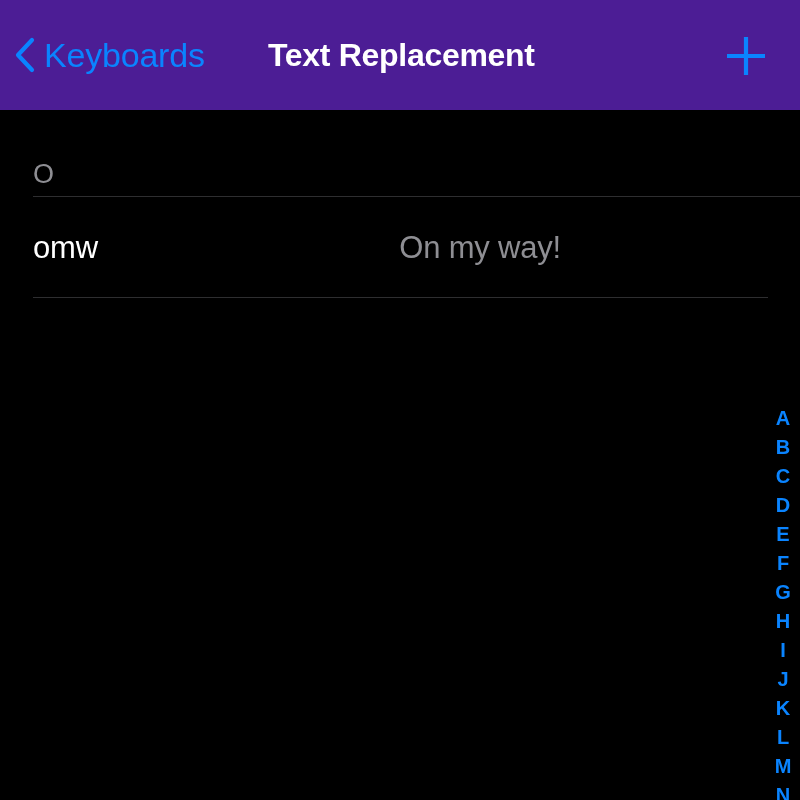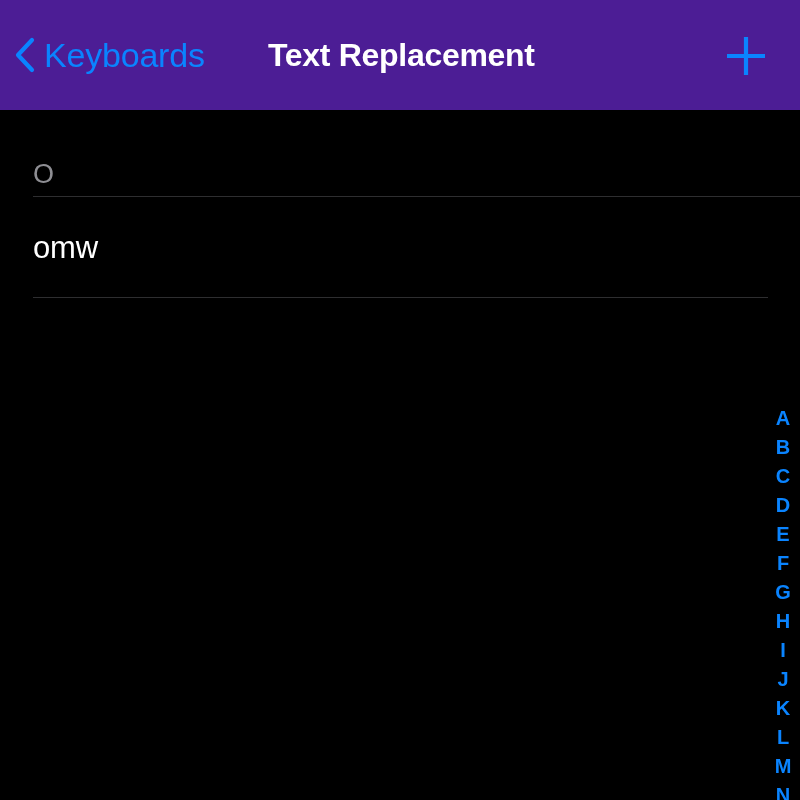--- a/index.html
+++ b/index.html
@@ -178,20 +178,21 @@
   </div>
 
 </div>
 
 <div class="section-header">O</div>
 
 <div class="sep sep-top"></div>
 
 <div class="row">
   <span class="row-shortcut">omw</span>
+  <span class="row-phrase">On my way!</span>
 </div>
 
 <div class="sep sep-bottom"></div>
 
 <div class="index-bar" id="index-bar">
     <span class="index-letter">A</span>
     <span class="index-letter">B</span>
     <span class="index-letter">C</span>
     <span class="index-letter">D</span>
     <span class="index-letter">E</span>

